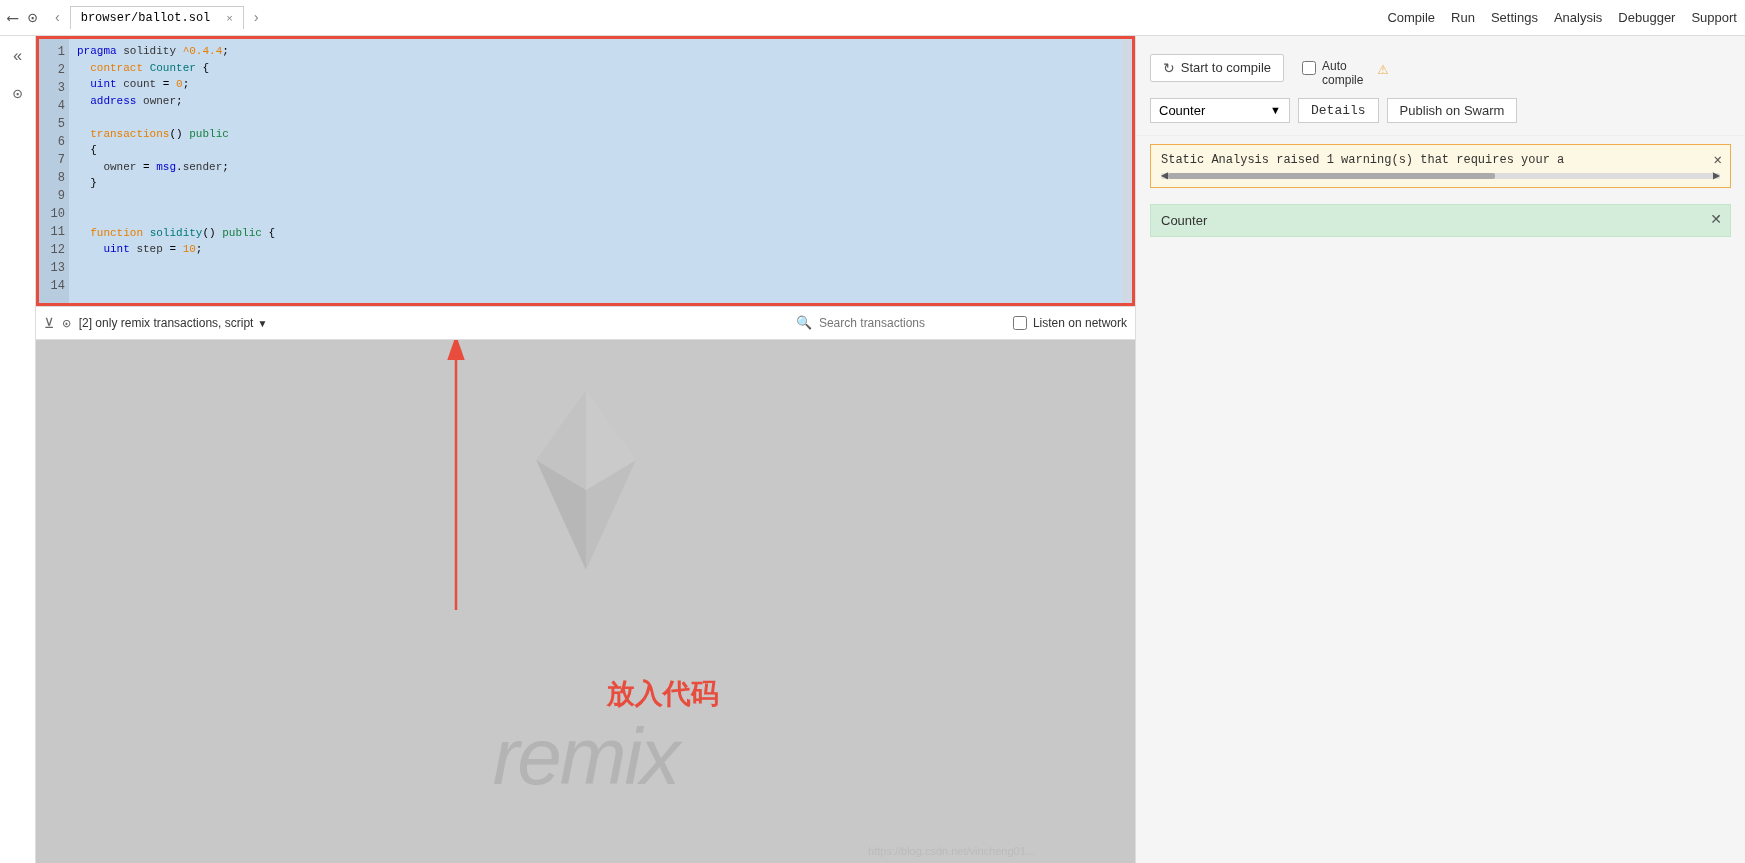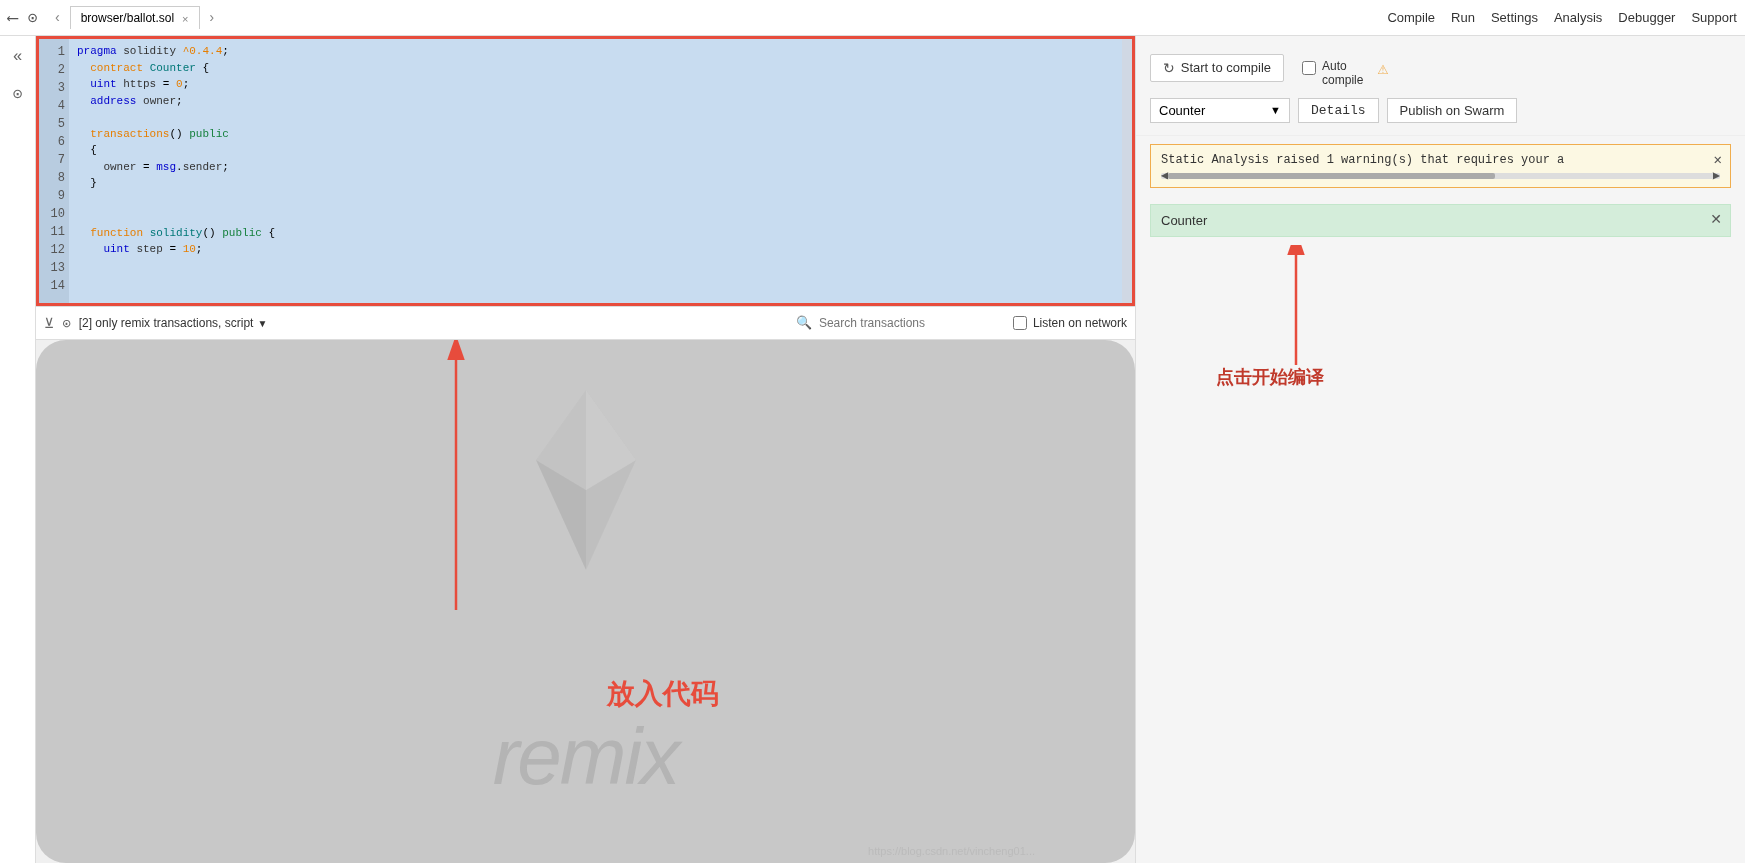--- a/index.html
+++ b/index.html
@@ -9,24 +9,24 @@
     .top-bar {
       display: flex; align-items: center; height: 36px;
       background: #fff; border-bottom: 1px solid #ddd;
       padding: 0 8px; gap: 12px; flex-shrink: 0;
     }
     .top-bar-icons { display: flex; gap: 10px; align-items: center; }
     .top-bar-icon { color: #555; font-size: 16px; cursor: pointer; }
     .tab-area { display: flex; align-items: center; gap: 4px; flex: 1; }
     .tab-nav-btn { color: #888; font-size: 14px; cursor: pointer; padding: 2px 4px; }
     .tab-item {
-      display: flex; align-items: flex-end; gap: 8px;
+      display: flex; align-items: flex-end; gap: 16px;
       padding: 4px 10px; background: #e8e8e8; border: 1px solid #ccc;
       border-bottom: none; font-size: 12px; cursor: pointer;
-      font-family: Liberation Sans, sans-serif;
+      font-family: Liberation Mono, monospace;
     }
     .tab-item.active { background: #fff; }
     .tab-close { color: #888; font-size: 11px; cursor: pointer; }
     .top-nav { display: flex; gap: 16px; margin-left: auto; font-family: Arial, sans-serif; }
     .top-nav-item { font-size: 13px; color: #333; cursor: pointer; font-weight: 500; }
 
     
     .main-layout { display: flex; flex: 1; overflow: hidden; }
 
     
@@ -81,21 +81,21 @@
     .tx-search-icon { color: #666; font-size: 13px; }
     .tx-search-input {
       border: none; outline: none; font-size: 12px; font-family: Arial, sans-serif;
       color: #7f1d1d; background: transparent; width: 160px;
     }
     .tx-listen { display: flex; align-items: center; gap: 6px; font-size: 12px; font-family: Arial, sans-serif; color: #333; padding-left: 14px; }
 
     
     .remix-canvas {
       flex: 1; background: #c8c8c8; display: flex; align-items: center; justify-content: center;
-      position: relative; overflow: hidden; border-radius: 30px;
+      position: relative; overflow: hidden;
     }
     .remix-watermark {
       font-size: 80px; color: rgba(160,160,160,0.5); font-family: Arial, sans-serif;
       font-style: italic; letter-spacing: -2px; position: absolute;
     }
 
     
     .right-panel {
       width: 610px; background: #f5f5f5; border-left: 1px solid #ddd;
       display: flex; flex-direction: column; flex-shrink: 0; overflow: hidden;
@@ -219,21 +219,21 @@
           <div>8</div>
           <div>9</div>
           <div>10</div>
           <div>11</div>
           <div>12</div>
           <div>13</div>
           <div>14</div>
         </div>
         <div class="code-content"><span class="kw-blue">pragma</span> <span class="kw-dark">solidity</span> <span class="kw-orange">^0.4.4</span>;
   <span class="kw-orange">contract</span> <span class="kw-teal">Counter</span> {
-  <span class="kw-blue">uint</span> <span class="kw-dark">https</span> = <span class="kw-orange">0</span>;
+  <span class="kw-blue">uint</span> <span class="kw-dark">count</span> = <span class="kw-orange">0</span>;
   <span class="kw-blue">address</span> <span class="kw-dark">owner</span>;
 
   <span class="kw-orange">transactions</span>() <span class="kw-purple">public</span>
   {
     <span class="kw-dark">owner</span> = <span class="kw-blue">msg</span>.<span class="kw-dark">sender</span>;
   }
 
 
   <span class="kw-orange">function</span> <span class="kw-teal">solidity</span>() <span class="kw-purple">public</span> {
     <span class="kw-blue">uint</span> <span class="kw-dark">step</span> = <span class="kw-orange">10</span>;</div>
@@ -322,28 +322,16 @@
         </div>
         <span class="warning-nav-btn">▶</span>
       </div>
     </div>
 
     <div class="contract-result-box">
       <span>Counter</span>
       <span class="contract-result-close">✕</span>
     </div>
 
-    <div style="position:relative;flex:1;">
-      <span style="position:absolute;left:80px;top:120px;font-size:18px;color:#c0392b;font-family:Arial,sans-serif;font-weight:bold;">点击开始编译</span>
-
-      <svg style="position:absolute;top:0;left:0;width:100%;height:100%;pointer-events:none;">
-        <defs>
-          <marker id="arrowhead2" markerWidth="10" markerHeight="7" refX="0" refY="3.5" orient="auto">
-            <polygon points="0 0, 10 3.5, 0 7" fill="#e74c3c"></polygon>
-          </marker>
-        </defs>
-        <line x1="160" y1="120" x2="160" y2="10" stroke="#e74c3c" stroke-width="2.5" marker-end="url(#arrowhead2)"></line>
-      </svg>
-    </div>
 
   </div>
 
 </div>
 
 </body></html>

